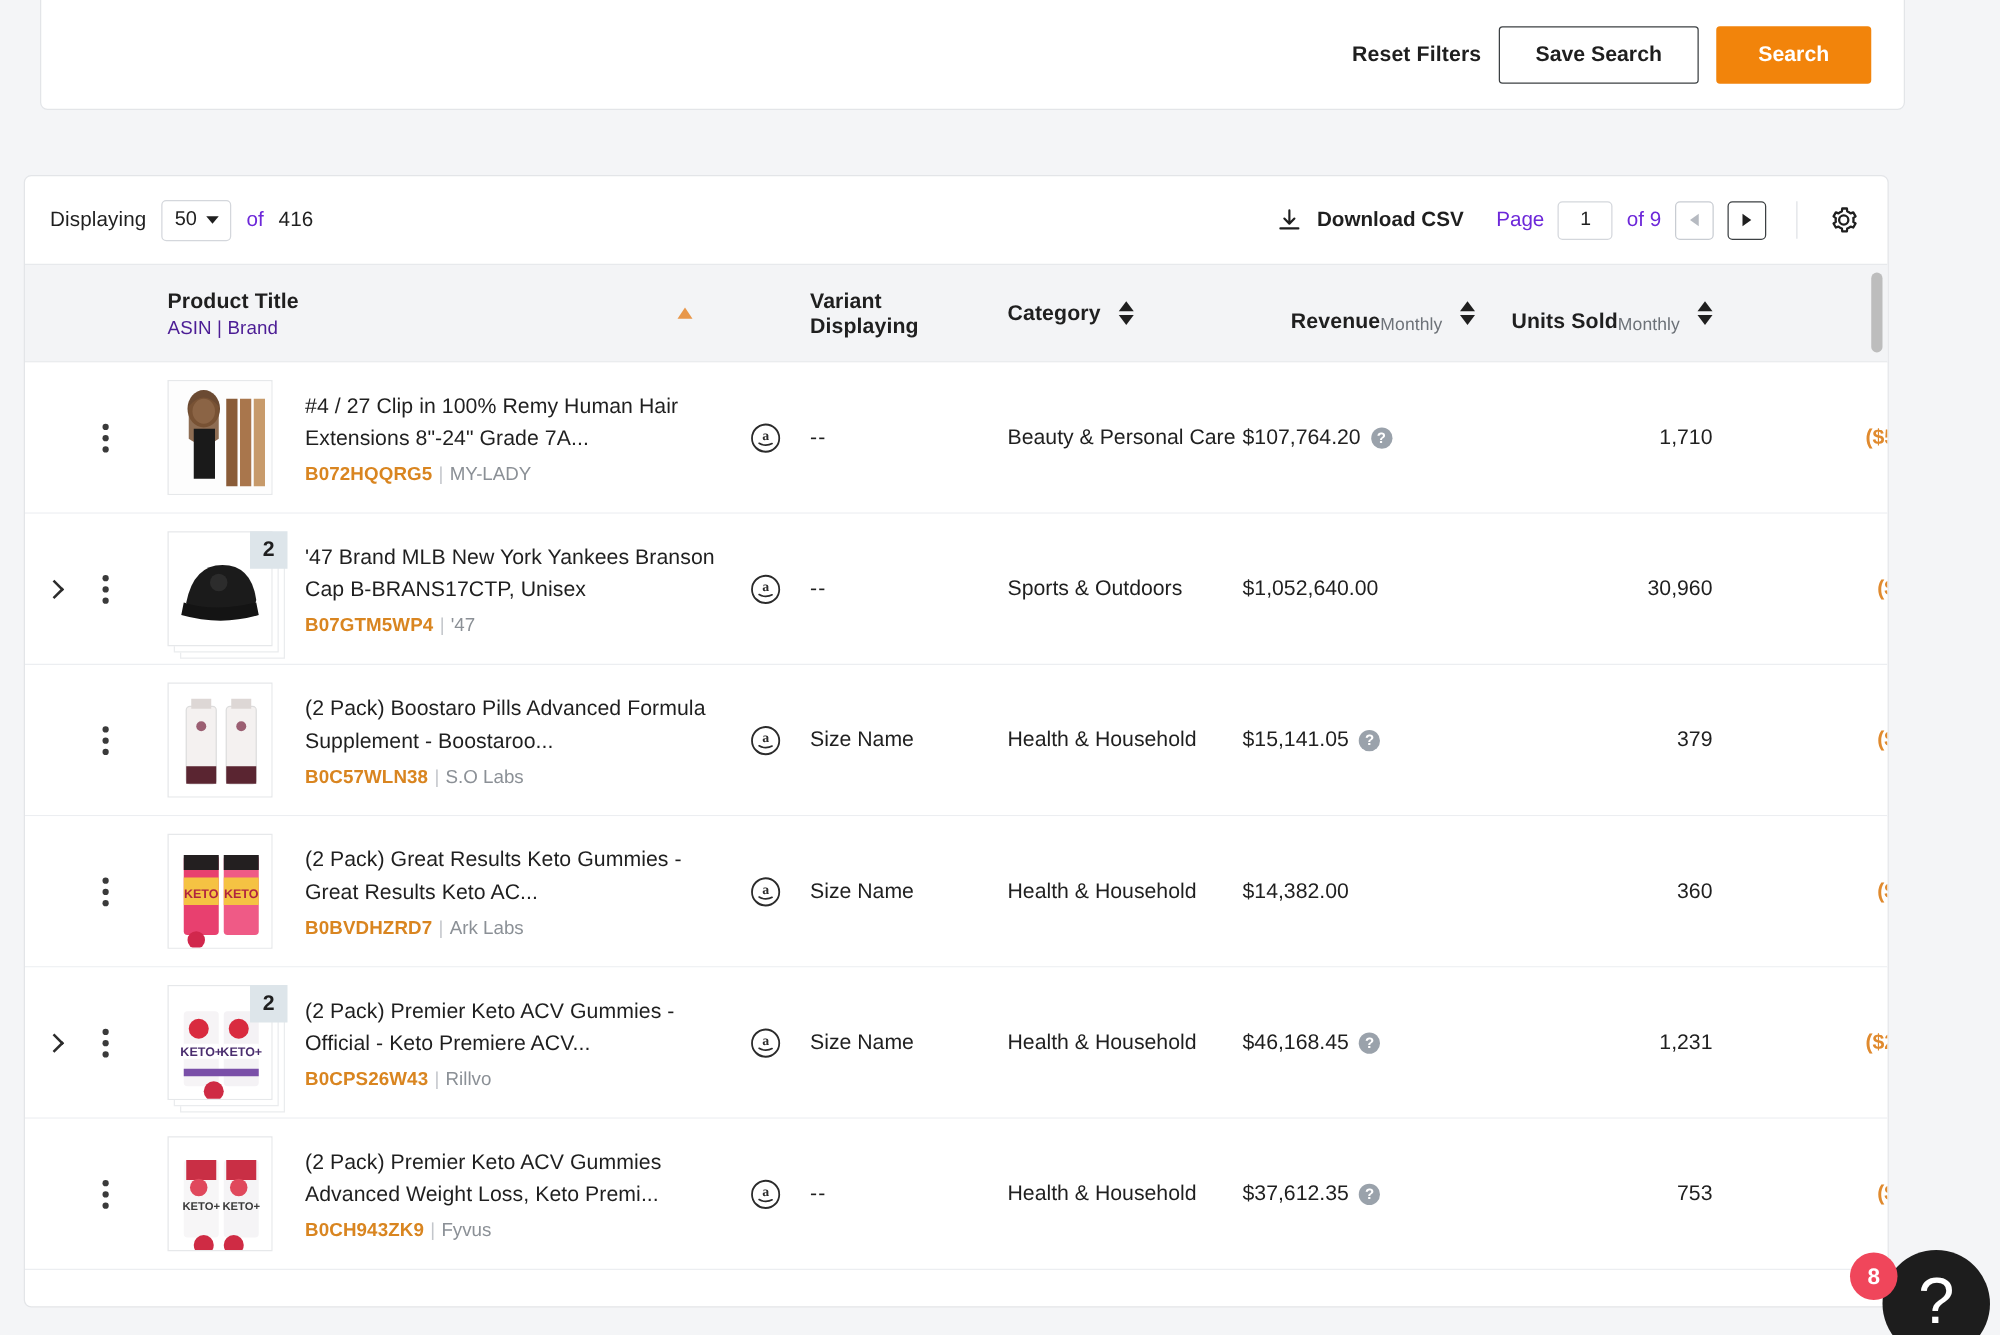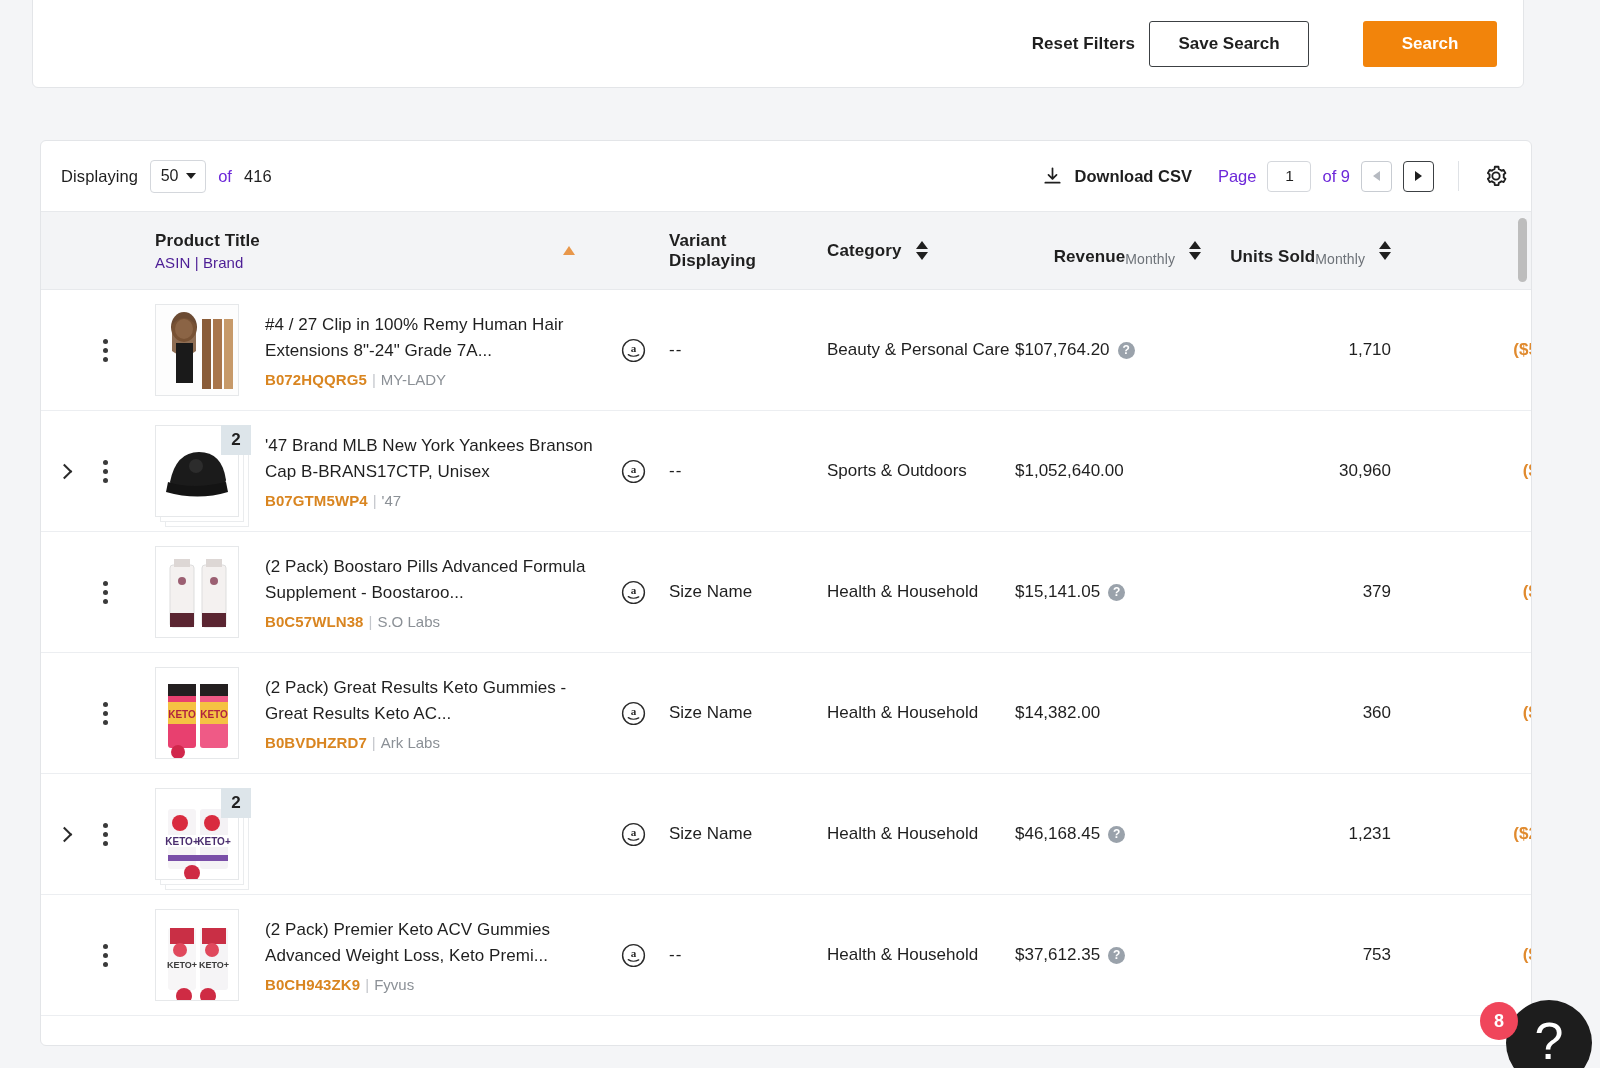--- a/index.html
+++ b/index.html
@@ -29,31 +29,30 @@
     font-family: "Liberation Sans", sans-serif;
   }
   .btn-save {
     width: 160px; height: 46px;
     border: 1.6px solid #3c4043; background: #fff;
     border-radius: 3px; font-size: 17px; font-weight: 700;
     color: #1f1f1f; cursor: pointer;
     font-family: "Liberation Sans", sans-serif;
   }
   .btn-search {
-    width: 134px; height: 46px;
+    width: 124px; height: 46px;
     border: none; background: #f2840b;
     border-radius: 3px; font-size: 17px; font-weight: 700;
     color: #ffffff; cursor: pointer;
     font-family: "Liberation Sans", sans-serif;
-    margin-left: 40px;
   }
 
   
   .results-card {
-    position: absolute; left: 40px; top: 140px;
+    position: absolute; left: 19px; top: 140px;
     width: 1492px; height: 906px;
     background: #ffffff;
     border: 1px solid #e3e5e8;
     border-radius: 6px;
     overflow: hidden;
   }
 
   
   .toolbar {
     position: relative; height: 70px;
@@ -645,20 +644,26 @@
                     <rect x="44" y="46" width="28" height="12" fill="#fff"></rect>
                     <text x="26" y="56" text-anchor="middle" font-size="10" font-weight="700" fill="#4a2d6e" font-family="Liberation Sans">KETO+</text>
                     <text x="58" y="56" text-anchor="middle" font-size="10" font-weight="700" fill="#4a2d6e" font-family="Liberation Sans">KETO+</text>
                     <circle cx="24" cy="34" r="8" fill="#d92b3f"></circle>
                     <circle cx="56" cy="34" r="8" fill="#d92b3f"></circle>
                     <path d="M12 66h60v6H12z" fill="#7a4fa8"></path>
                     <circle cx="36" cy="84" r="8" fill="#cf2b44"></circle>
                   </svg></div>
         <div class="badge-count">2</div>
       </div>
+      <div class="prod-text">
+        <div class="prod-title">(2 Pack) Premier Keto ACV Gummies - Official - Keto Premiere ACV...</div>
+        <div class="prod-meta">
+          <span class="asin">B0CPS26W43</span><span class="pipe">|</span><span class="brand">Rillvo</span>
+        </div>
+      </div>
     </div>
     <div class="cell c-amz amz-icon">
               <svg width="27" height="27" viewBox="0 0 28 28">
   <circle cx="14" cy="14" r="11.3" fill="none" stroke="#2b2b2b" stroke-width="1.5"></circle>
   <text x="14" y="15.4" text-anchor="middle" font-family="Liberation Serif, serif" font-size="11.5" font-weight="700" fill="#2b2b2b">a</text>
   <path d="M8.6 18.3c2.9 1.9 7.6 2 10.8.2" stroke="#2b2b2b" stroke-width="1.4" fill="none" stroke-linecap="round"></path>
 </svg>
             </div>
     <div class="cell c-variant">
       <span class="variant-txt">Size Name</span>

